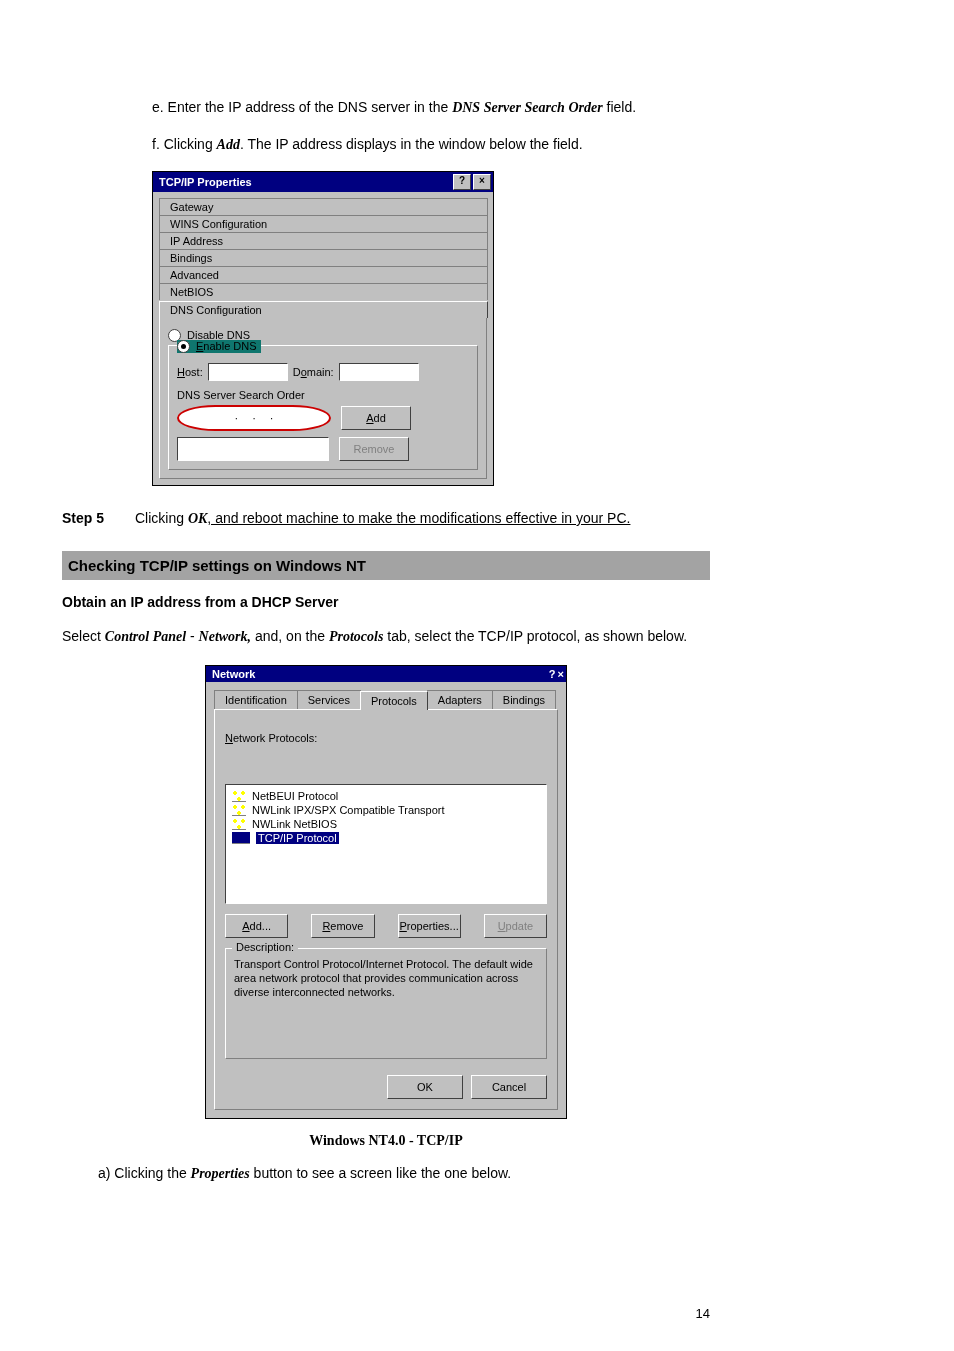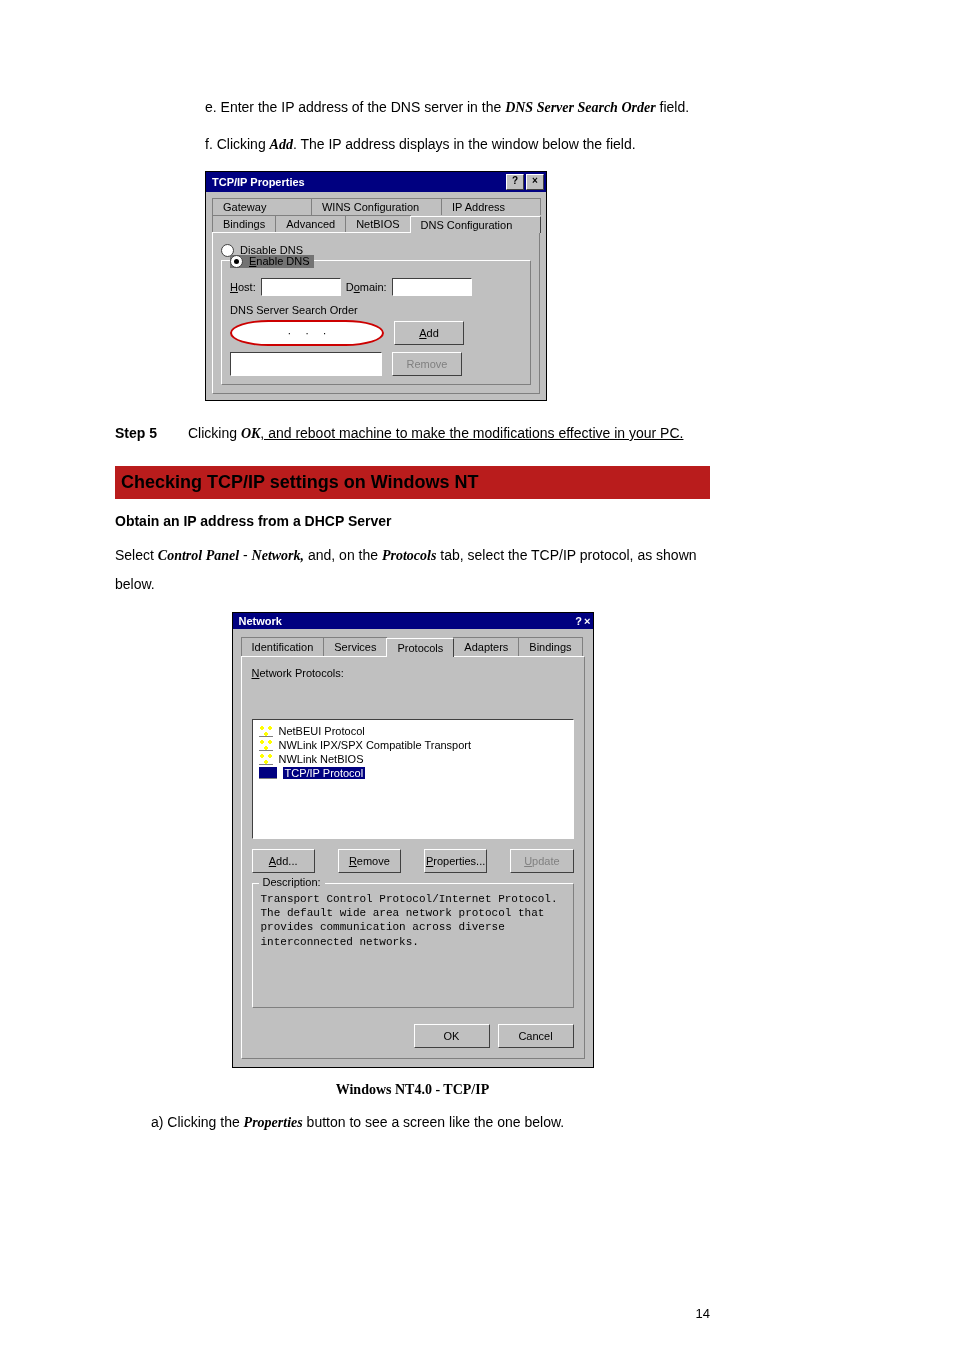--- a/index.html
+++ b/index.html
@@ -5,36 +5,36 @@
   body {
     margin: 0;
     font-family: Arial, Helvetica, sans-serif;
     font-size: 14px;
     color: #000;
     background: #fff;
   }
   .page {
     width: 840px;
     min-height: 1351px;
-    padding: 90px 130px 40px 115px;
+    padding: 90px 130px 40px 62px;
     box-sizing: border-box;
     position: relative;
   }
   .line { margin: 6px 0 14px 0; line-height: 1.6; }
   .indent-e { margin-left: 90px; }
   .indent-f { margin-left: 90px; }
   .italic-bold { font-weight: bold; font-style: italic; font-family: "Times New Roman", serif; }
   .bold { font-weight: bold; }
   .step-row { display: flex; gap: 18px; margin: 24px 0; }
   .step-row .step-label { font-weight: bold; min-width: 55px; }
   .section-bar {
-    background: #b91c1c;
+    background: #a3a3a3;
     padding: 6px 6px;
     font-weight: bold;
-    font-size: 18px;
+    font-size: 15px;
     margin: 18px 0 14px 0;
   }
   .subhead { font-weight: bold; margin: 10px 0 12px 0; }
   .caption { text-align: center; font-family: "Times New Roman", serif; font-weight: bold; margin: 14px 0 16px 0; }
   .page-num { position: absolute; right: 130px; bottom: 30px; font-size: 13px; }
   .list-item { margin-left: 60px; text-indent: -24px; margin-top: 6px; }
 
   
   .dlg95 {
     width: 340px;
@@ -59,21 +59,21 @@
     background: #c0c0c0;
     border: 1px solid #fff;
     border-right-color: #404040;
     border-bottom-color: #404040;
     font-size: 10px;
     line-height: 12px;
     text-align: center;
     color: #000;
   }
   .dlg95 .client { padding: 6px; }
-  .tabstrip { display: flex; flex-wrap: wrap; }
+  .tabstrip { display: flex; flex-wrap: wrap; flex-direction: column; }
   .tabstrip .tab {
     padding: 2px 10px;
     background: #c0c0c0;
     border: 1px solid #808080;
     border-bottom: none;
     margin-right: -1px;
     font-size: 11px;
     white-space: nowrap;
   }
   .tabstrip .tab.back { color: #000; }
@@ -169,21 +169,21 @@
   }
   .nt-tabs .tab.active {
     border-color: #fff #404040 #c0c0c0 #fff;
     position: relative; top: 1px;
   }
   .nt-panel {
     border: 1px solid #808080;
     border-top-color: #fff; border-left-color: #fff;
     padding: 10px;
   }
-  .proto-label { margin-bottom: 4px; }
+  .proto-label { margin-bottom: 4px; margin-top: 12px; }
   .proto-list {
     background: #fff;
     border: 1px solid #404040;
     border-right-color: #fff; border-bottom-color: #fff;
     height: 120px;
     padding: 4px;
     box-sizing: border-box;
     margin-top: 40px;
   }
   .proto-item { display: flex; align-items: center; gap: 6px; padding: 1px 2px; }
@@ -244,21 +244,21 @@
         <div class="tab back">Advanced</div>
         <div class="tab back">NetBIOS</div>
         <div class="tab active" style="flex:1;">DNS Configuration</div>
       </div>
       <div class="tabpanel">
         <div class="radio-row">
           <span class="radio-dot"></span>
           <span><span class="u">D</span>isable DNS</span>
         </div>
         <div class="group">
-          <div class="radio-row" style="margin-top:-14px; background:#737373; width:fit-content; padding-right:4px;justify-content:flex-end;">
+          <div class="radio-row" style="margin-top:-14px; background:#0f766e; width:fit-content; padding-right:4px;justify-content:flex-end;">
             <span class="radio-dot checked"></span>
             <span><span class="u">E</span>nable DNS</span>
           </div>
           <div class="host-domain" style="margin-top:10px;">
             <span class="lbl-h"><span class="u">H</span><span>ost:</span></span>
             <div class="sunken-input"></div>
             <span>D<span class="u">o</span>main:</span>
             <div class="sunken-input"></div>
           </div>
           <div class="dns-legend">DNS Server Search Order</div>
@@ -345,21 +345,21 @@
             </div>
           <div class="btn95">
               <span><span class="u">P</span><span>roperties...</span></span>
             </div>
           <div class="btn95 disabled">
               <span><span class="u">U</span><span>pdate</span></span>
             </div>
         </div>
         <div class="desc-group">
           <div class="desc-legend">Description:</div>
-          <div style="line-height:1.3;font-family:Liberation Mono, monospace;">Transport Control Protocol/Internet Protocol. The default wide area network protocol that provides communication across diverse interconnected networks.</div>
+          <div style="line-height:1.3;">Transport Control Protocol/Internet Protocol. The default wide area network protocol that provides communication across diverse interconnected networks.</div>
           <div style="height:50px;"></div>
         </div>
         <div class="ok-row">
           <div class="btn95" style="min-width:74px;">OK</div>
           <div class="btn95" style="min-width:74px;">Cancel</div>
         </div>
       </div>
     </div>
   </div>
 

